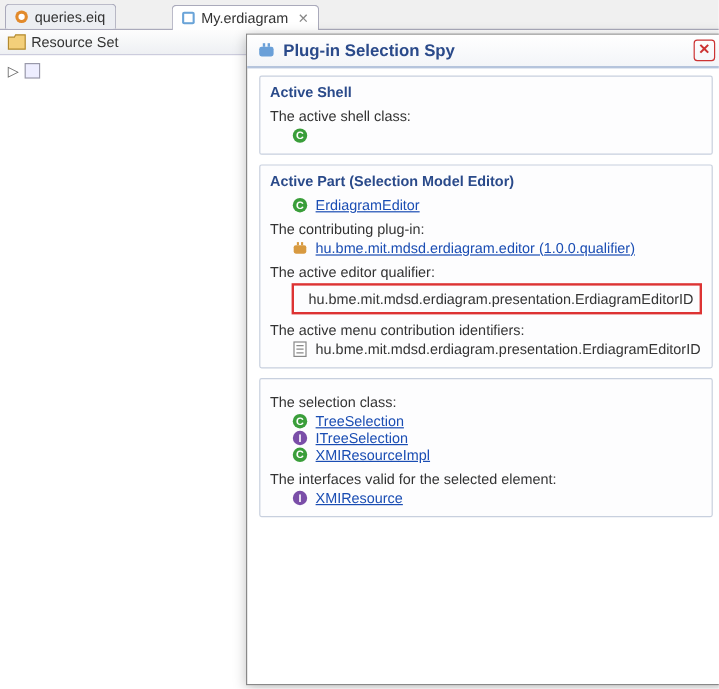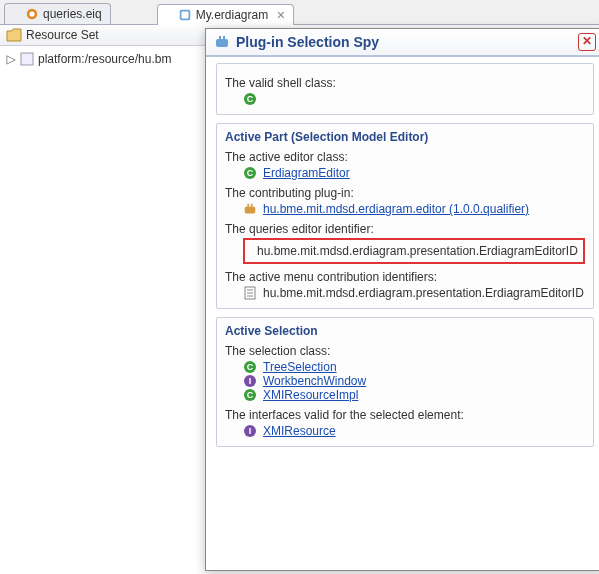--- a/index.html
+++ b/index.html
@@ -18,21 +18,21 @@
     align-items: flex-end;
     height: 24px;
     background: #f0f0f0;
     border-bottom: 1px solid #aab;
     padding-left: 4px;
     gap: 0;
   }
   .tab {
     display: flex;
     align-items: center;
-    padding: 3px 8px 3px 20px;
+    padding: 3px 8px 3px 6px;
     border: 1px solid #aab;
     border-bottom: none;
     background: #eceef2;
     margin-right: 2px;
     border-top-left-radius: 4px;
     border-top-right-radius: 4px;
     gap: 4px;
     cursor: pointer;
   }
   .tab.active {
@@ -205,69 +205,68 @@
   </svg>
   <span>Resource Set</span>
 </div>
 
 <div class="tree-area">
   <div class="tree-row">
     <span class="expand-icon">▷</span>
     <svg class="fileglyph" viewBox="0 0 14 14">
       <rect x="1" y="1" width="12" height="12" fill="#eef" stroke="#99a"></rect>
     </svg>
-    <span>platform:/resource/hu.bm</span>
   </div>
 </div>
 
 <div class="spy-popup">
   <div class="spy-title">
     <svg class="plugin-icon" viewBox="0 0 16 16">
       <rect x="2" y="5" width="12" height="8" rx="2" fill="#6aa0d8"></rect>
       <rect x="5" y="2" width="2" height="3" fill="#6aa0d8"></rect>
         <rect x="9" y="2" width="2" height="3" fill="#6aa0d8"></rect>
     </svg>
     <span class="spy-title-text">Plug-in Selection Spy</span>
     <div class="spy-close">✕</div>
   </div>
   <div class="spy-body">
 
     <div class="section">
-      <div class="field-label">The valid shell class:</div>
+      <div class="section-title">Active Shell</div>
+      <div class="field-label">The active shell class:</div>
       <div class="value-row">
         <svg class="ico-green-c" viewBox="0 0 14 14">
             <circle cx="7" cy="7" r="6" fill="#3a9e3a"></circle>
             <text x="7" y="10" text-anchor="middle" font-size="9" fill="#fff" font-weight="bold">C</text>
           </svg>
       </div>
     </div>
 
     <div class="section">
       <div class="section-title">Active Part (Selection Model Editor)</div>
 
-      <div class="field-label">The active editor class:</div>
       <div class="value-row">
         <svg class="ico-green-c" viewBox="0 0 14 14">
             <circle cx="7" cy="7" r="6" fill="#3a9e3a"></circle>
             <text x="7" y="10" text-anchor="middle" font-size="9" fill="#fff" font-weight="bold">C</text>
           </svg>
         <span class="linkish">ErdiagramEditor</span>
       </div>
 
       <div class="field-label">The contributing plug-in:</div>
       <div class="value-row">
         <svg class="plugin-icon" style="width:14px;height:14px" viewBox="0 0 16 16">
             <rect x="2" y="5" width="12" height="8" rx="2" fill="#d89a40"></rect>
             <rect x="5" y="2" width="2" height="3" fill="#d89a40"></rect>
             <rect x="9" y="2" width="2" height="3" fill="#d89a40"></rect>
           </svg>
         <span class="linkish">hu.bme.mit.mdsd.erdiagram.editor (1.0.0.qualifier)</span>
       </div>
 
-      <div class="field-label">The queries editor identifier:</div>
+      <div class="field-label">The active editor qualifier:</div>
       <div class="highlight-box">
         <svg class="ico-doc" viewBox="0 0 14 14">
             <rect x="2" y="1" width="10" height="12" fill="#fff" stroke="#888"></rect>
             <text x="7" y="10" text-anchor="middle" font-size="8" fill="#4a7">x</text>
           </svg>
         <span>hu.bme.mit.mdsd.erdiagram.presentation.ErdiagramEditorID</span>
       </div>
 
       <div class="field-label">The active menu contribution identifiers:</div>
       <div class="value-row">
@@ -275,37 +274,36 @@
             <rect x="2" y="1" width="10" height="12" fill="#fff" stroke="#888"></rect>
             <line x1="4" y1="4" x2="10" y2="4" stroke="#888"></line>
             <line x1="4" y1="7" x2="10" y2="7" stroke="#888"></line>
             <line x1="4" y1="10" x2="10" y2="10" stroke="#888"></line>
           </svg>
         <span>hu.bme.mit.mdsd.erdiagram.presentation.ErdiagramEditorID</span>
       </div>
     </div>
 
     <div class="section">
-      <div class="section-title">Active Selection</div>
 
       <div class="field-label">The selection class:</div>
       <div class="value-row">
         <svg class="ico-green-c" viewBox="0 0 14 14">
             <circle cx="7" cy="7" r="6" fill="#3a9e3a"></circle>
             <text x="7" y="10" text-anchor="middle" font-size="9" fill="#fff" font-weight="bold">C</text>
           </svg>
         <span class="linkish">TreeSelection</span>
       </div>
 
       <div class="value-row">
         <svg class="ico-purple-i" viewBox="0 0 14 14">
             <circle cx="7" cy="7" r="6" fill="#7a4ea8"></circle>
             <text x="7" y="10" text-anchor="middle" font-size="9" fill="#fff" font-weight="bold">I</text>
           </svg>
-        <span class="linkish">WorkbenchWindow</span>
+        <span class="linkish">ITreeSelection</span>
       </div>
 
       <div class="value-row">
         <svg class="ico-green-c" viewBox="0 0 14 14">
             <circle cx="7" cy="7" r="6" fill="#3a9e3a"></circle>
             <text x="7" y="10" text-anchor="middle" font-size="9" fill="#fff" font-weight="bold">C</text>
           </svg>
         <span class="linkish">XMIResourceImpl</span>
       </div>
 

